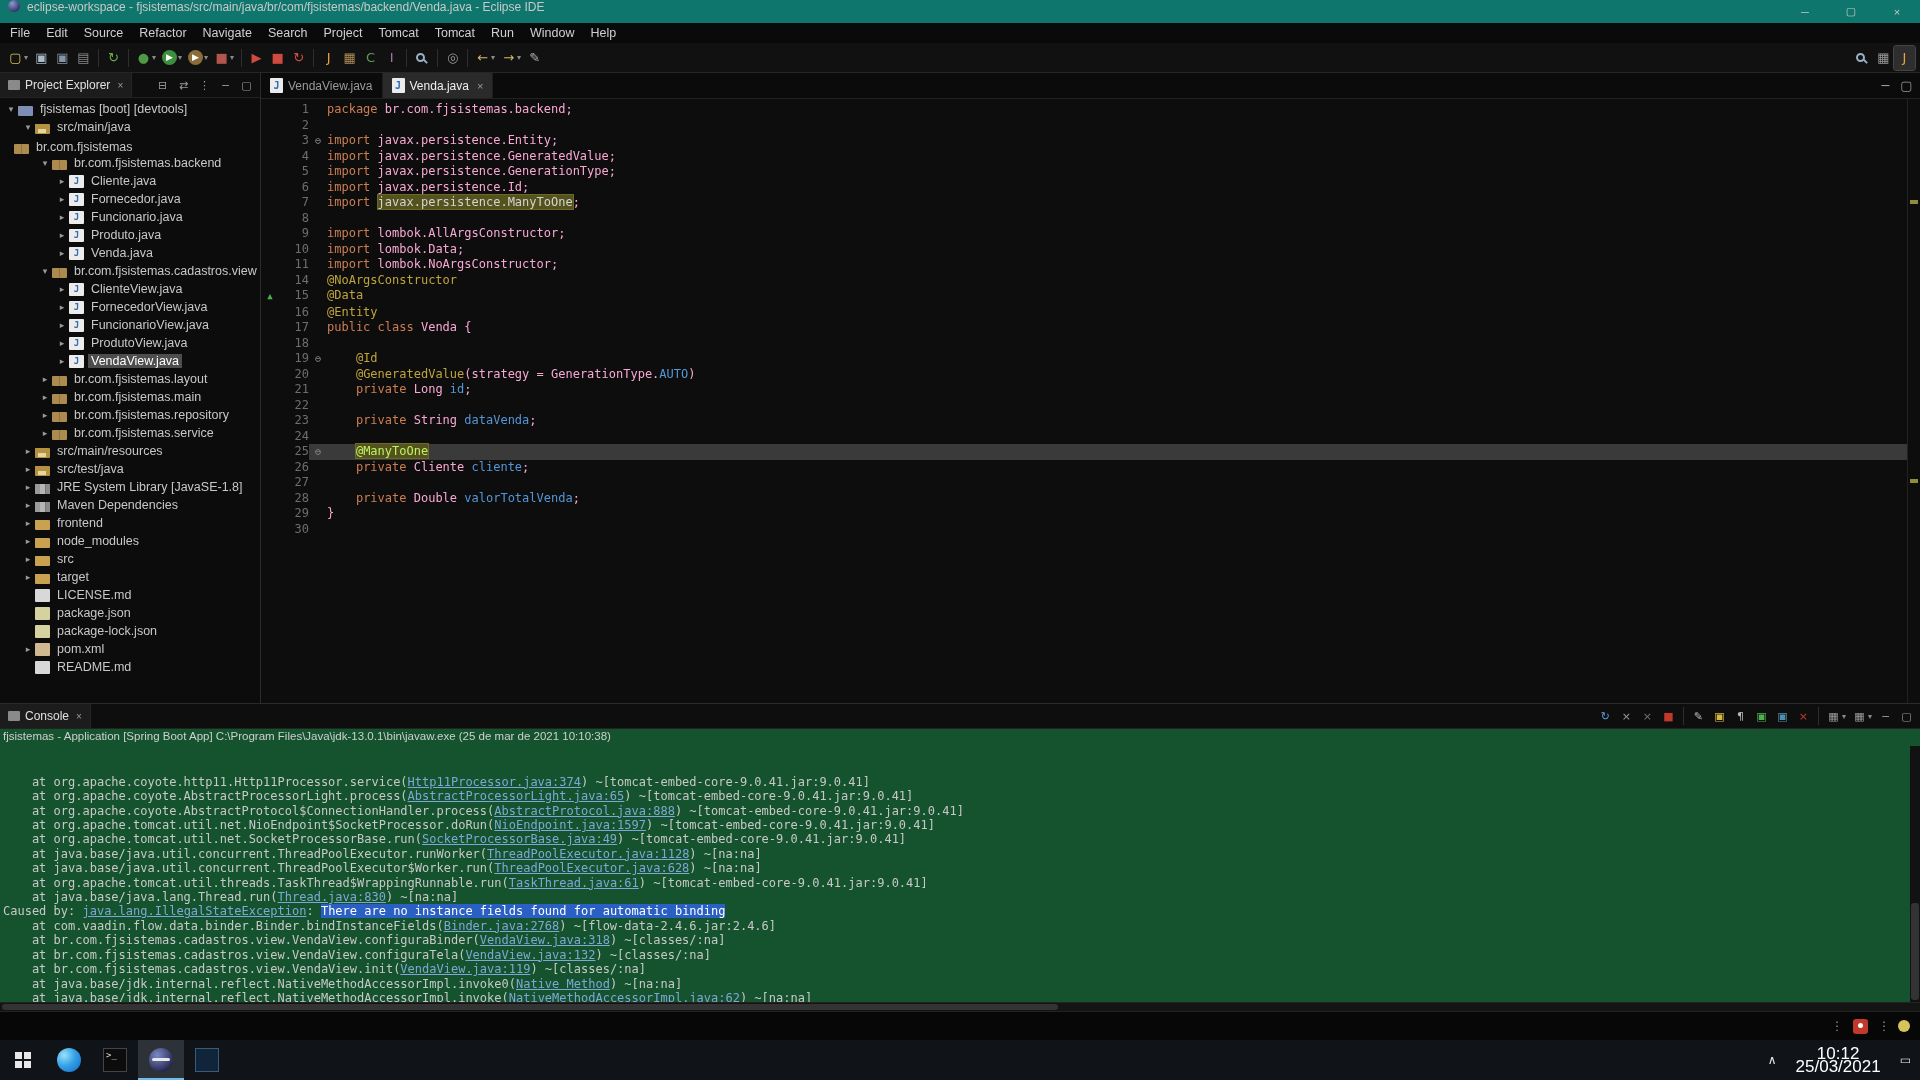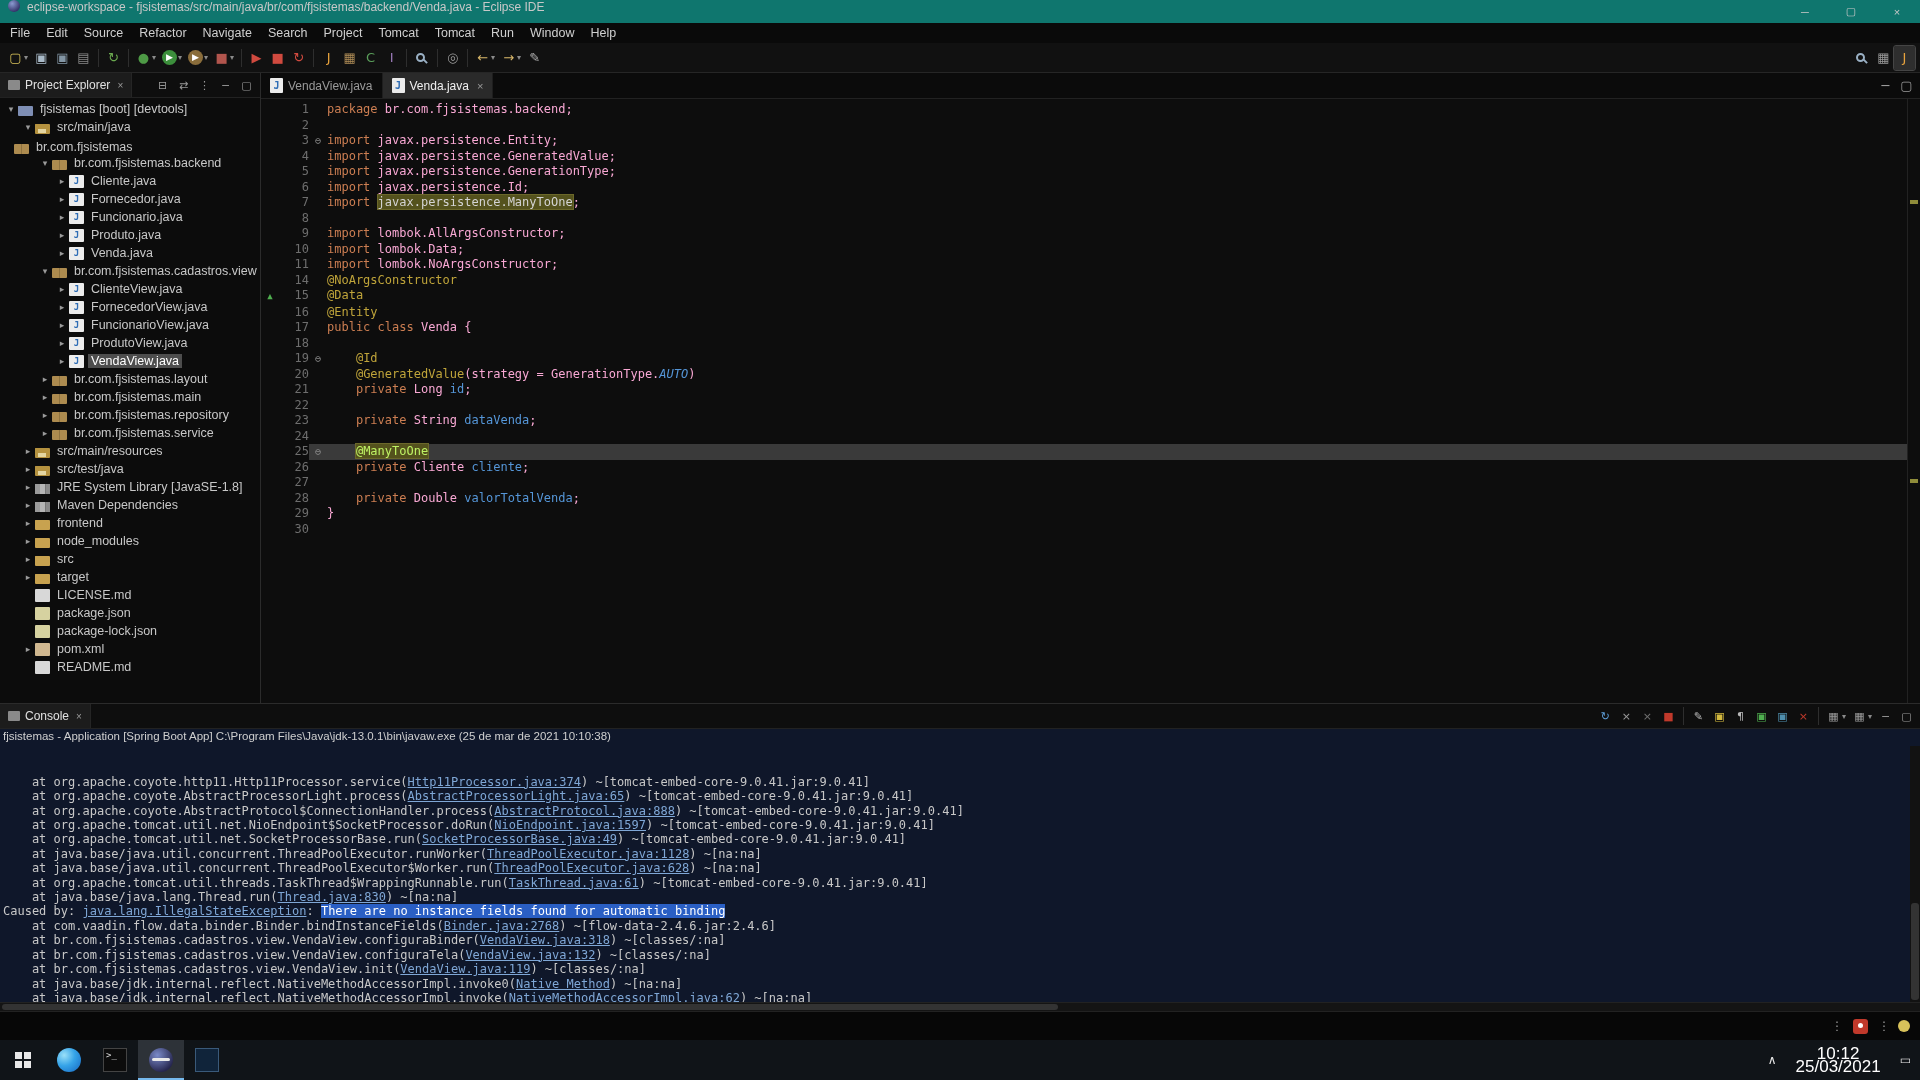--- a/index.html
+++ b/index.html
@@ -73,28 +73,28 @@
 .lr{flex:0 0 18px;text-align:center}
 .mark-up{color:#4fae4f;font-size:9px}
 .ln{flex:0 0 30px;text-align:right;color:#6e6e6e}
 .fc{flex:0 0 18px;text-align:center;color:#8a8a8a;font-size:10px}
 .ct{flex:1}
 .cl.cur .ct,.cl.cur .fc{background:#3a3a3a}
 .tk-kw{color:#cc7e52}
 .tk-ann{color:#bfa43a}
 .tk-pl{color:#f9a8d4}
 .tk-fld{color:#5596d8}
-.tk-stc{color:#5596d8;font-style:italic}
+.tk-stc{color:#5596d8;}
 .tk-occ{background:#54521d;outline:1px solid #6b682a;color:#d4d4d4}
 .tk-annocc{background:#54521d;outline:1px solid #6b682a;color:#bef264}
 .overview{flex:0 0 13px;border-left:1px solid #222;position:relative;background:#0d0d0d}
 .ov-mark{position:absolute;left:2px;right:2px;height:4px;background:#8f8c3a}
 
 
-.console{flex:0 0 308px;display:flex;flex-direction:column;border-top:1px solid #2b2b2b;background:#0f172a;min-height:0}
+.console{flex:0 0 308px;display:flex;flex-direction:column;border-top:1px solid #2b2b2b;background:#14532d;min-height:0}
 .console-header{flex:0 0 17px;font-size:11.5px;color:#cfcfcf;padding:1px 2px 0 3px;white-space:nowrap;overflow:hidden}
 .console-body{flex:1;font-family:"DejaVu Sans Mono",monospace;font-size:12px;line-height:14.4px;color:#c8c8c8;overflow:hidden;white-space:pre;position:relative;padding-left:3px}
 .con-line{white-space:pre}
 .con-lnk{color:#7fa7d6;text-decoration:underline}
 .con-hl{background:#2a5fc4;color:#fff}
 .vscroll{position:absolute;right:0;top:0;bottom:0;width:10px;background:#121212}
 .vthumb{position:absolute;right:1px;bottom:2px;height:38%;width:8px;background:#333;border-radius:3px}
 .hscroll{flex:0 0 9px;background:#141414;border-top:1px solid #222;position:relative}
 .hthumb{position:absolute;left:2px;top:1px;height:6px;width:55%;background:#333;border-radius:3px}
 

